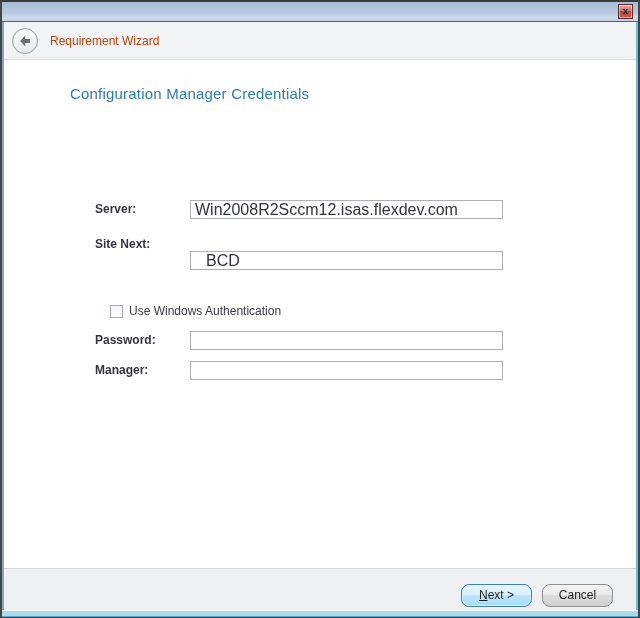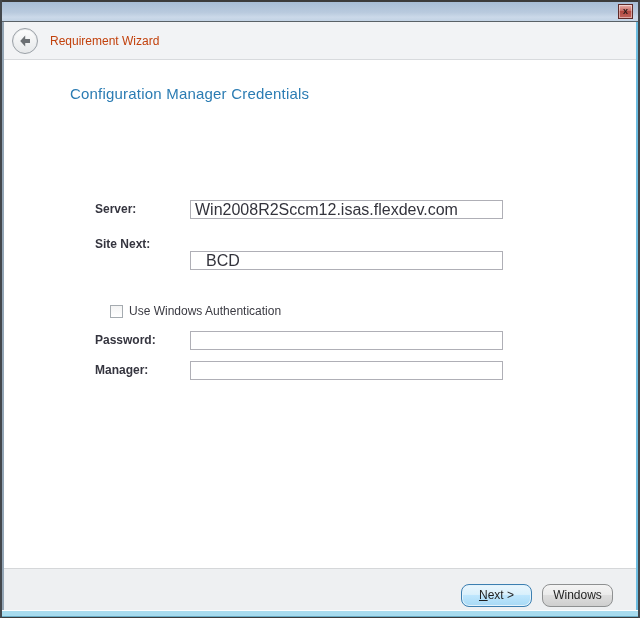--- a/index.html
+++ b/index.html
@@ -190,21 +190,21 @@
       <label class="form-label">Manager:</label>
       <input class="form-input" type="password" value="" style="">
     </div>
   </div>
 
   <div class="footer">
     <button class="btn btn-next">
       <span class="btn-text">Next &gt;</span>
     </button>
     <button class="btn btn-cancel">
-      <span class="btn-text">Windows</span>
+      <span class="btn-text">Cancel</span>
     </button>
   </div>
 
   <div class="bottom-strip"></div>
 
   <div class="side-line-left"></div>
   <div class="side-line-right"></div>
 </div>
 
 </body></html>

